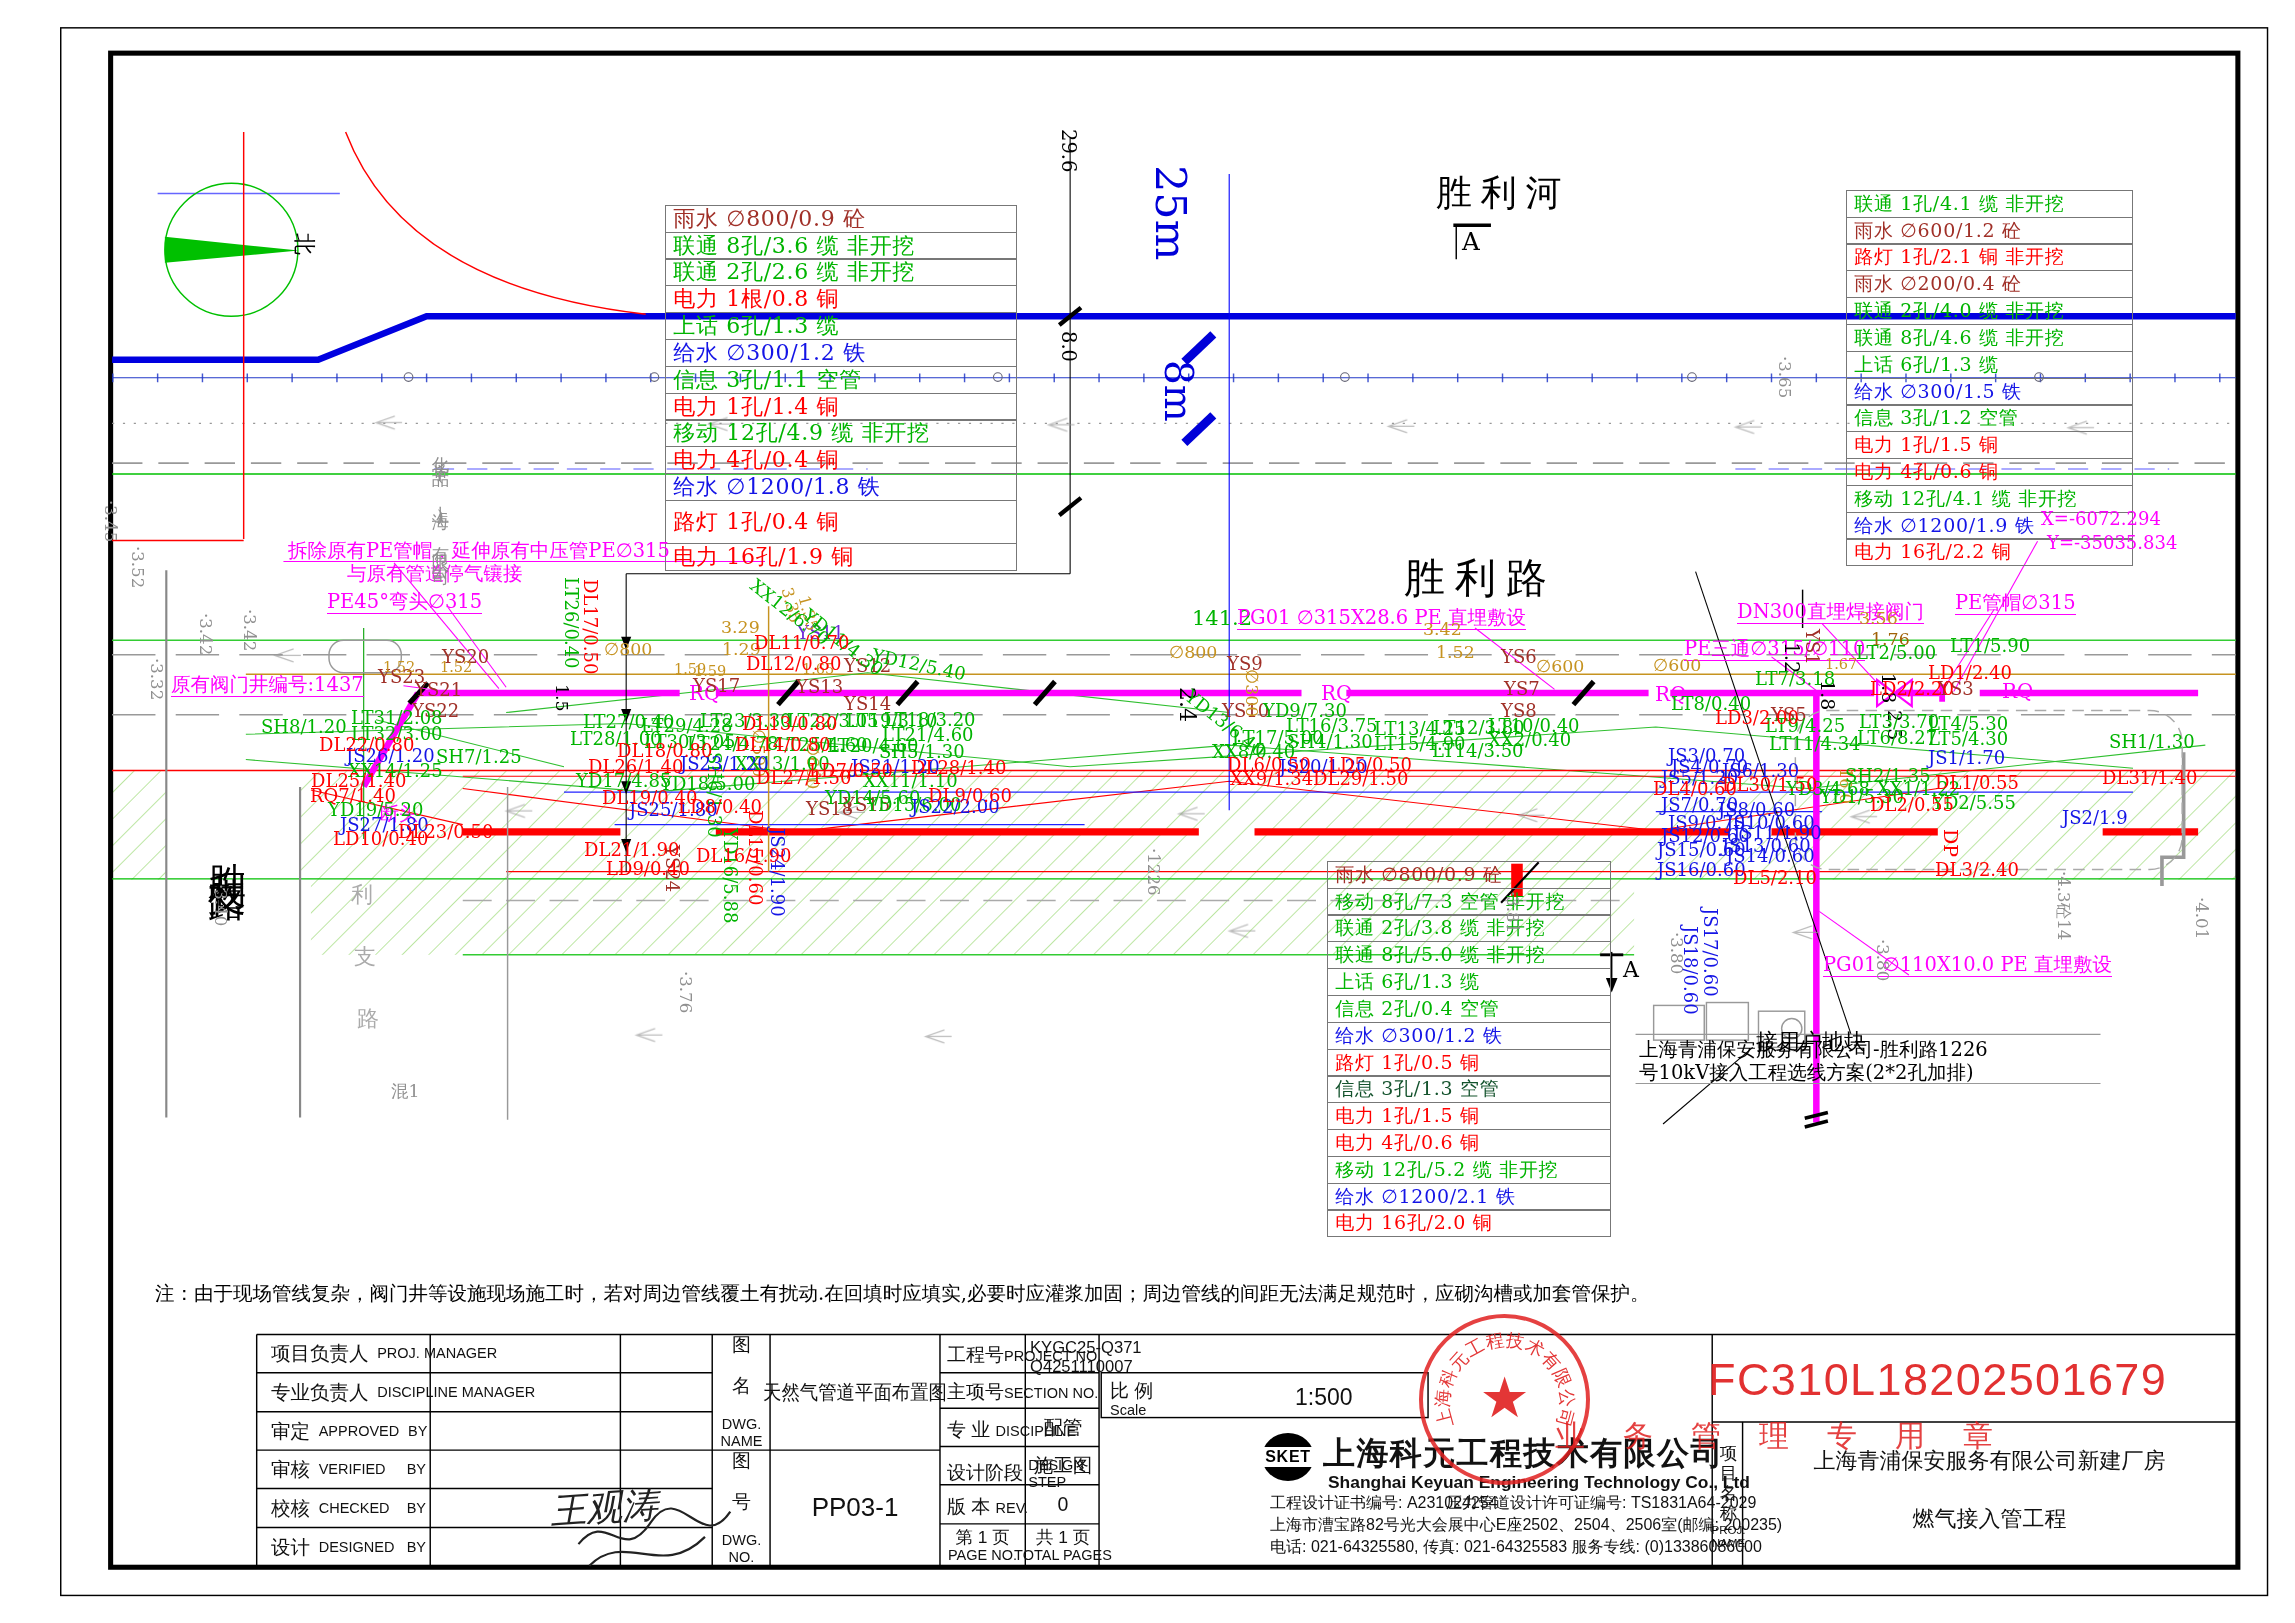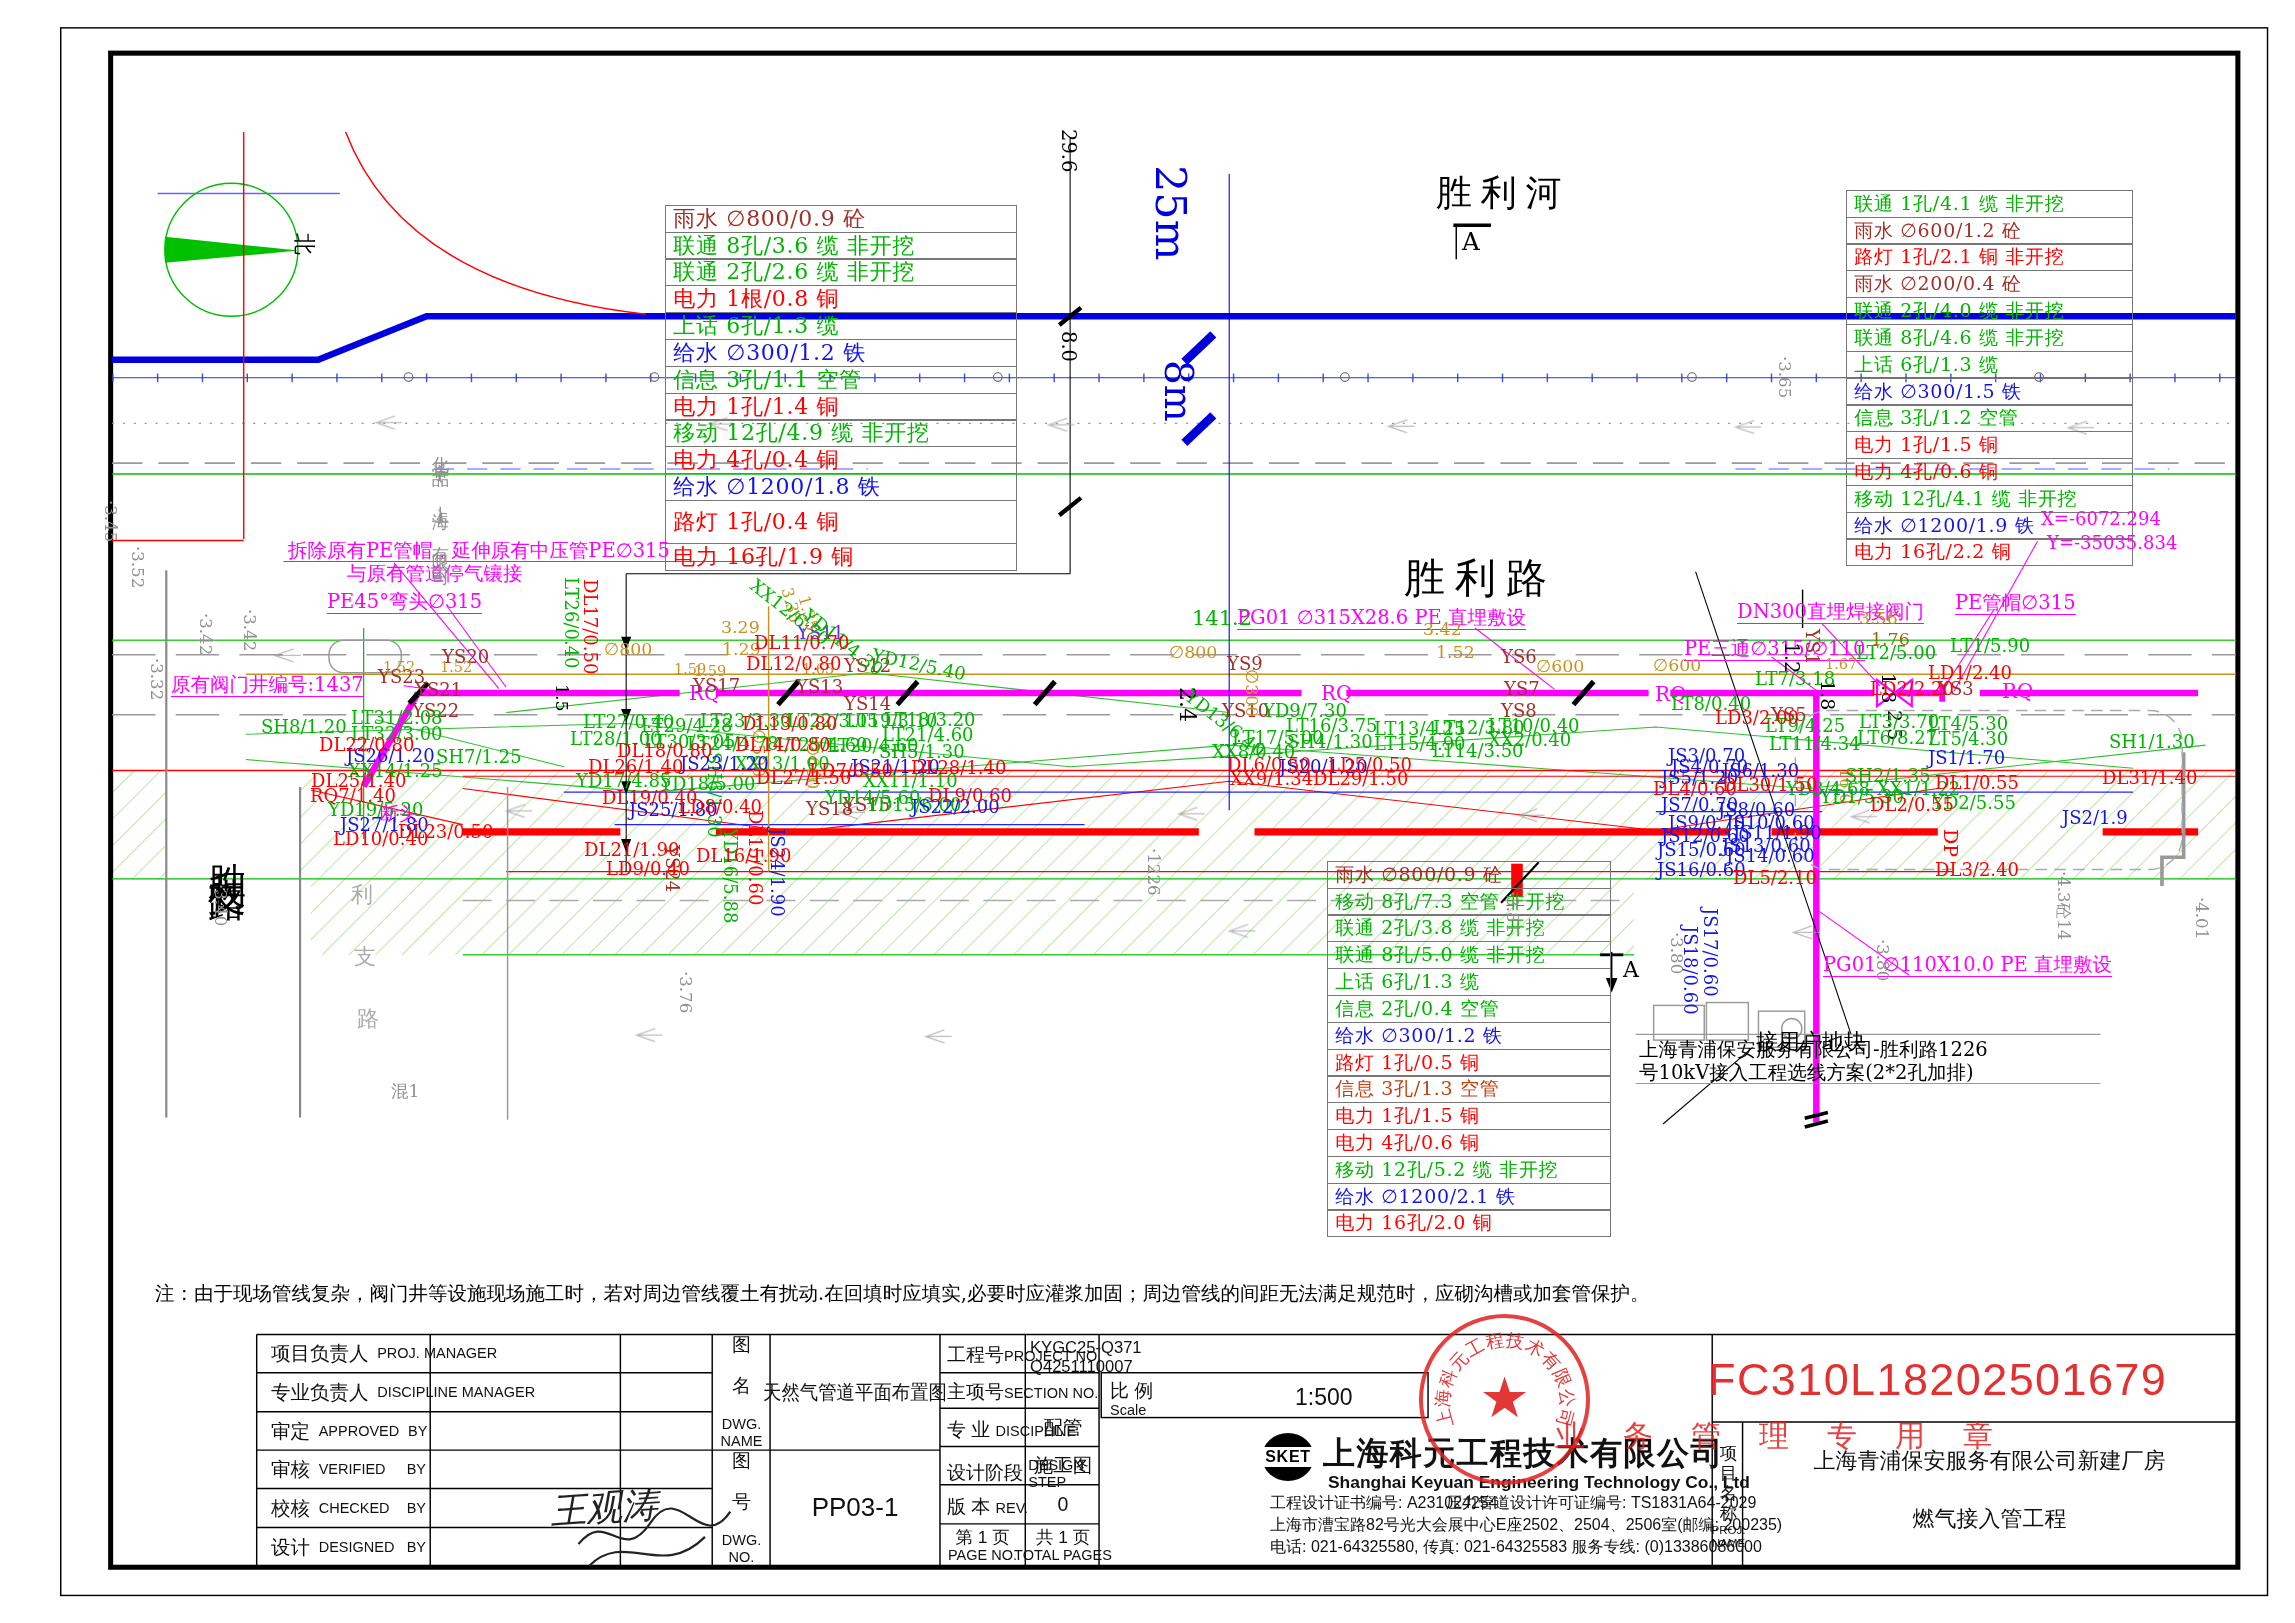--- a/index.html
+++ b/index.html
@@ -265,21 +265,21 @@
       </div>
       <div class="ut" style="left: 1327px; top: 862px; width: 284px;">
         <div class="ut-row" style="height: 28px; font-size: 19px; color: rgb(160, 48, 40);">雨水 ∅800/0.9 砼</div>
         <div class="ut-row" style="height: 28px; font-size: 19px; color: rgb(0, 180, 0);">移动 8孔/7.3 空管 非开挖</div>
         <div class="ut-row" style="height: 28px; font-size: 19px; color: rgb(0, 180, 0);">联通 2孔/3.8 缆 非开挖</div>
         <div class="ut-row" style="height: 28px; font-size: 19px; color: rgb(0, 180, 0);">联通 8孔/5.0 缆 非开挖</div>
         <div class="ut-row" style="height: 28px; font-size: 19px; color: rgb(0, 180, 0);">上话 6孔/1.3 缆</div>
         <div class="ut-row" style="height: 28px; font-size: 19px; color: rgb(0, 180, 0);">信息 2孔/0.4 空管</div>
         <div class="ut-row" style="height: 28px; font-size: 19px; color: rgb(20, 20, 230);">给水 ∅300/1.2 铁</div>
         <div class="ut-row" style="height: 28px; font-size: 19px; color: rgb(255, 0, 0);">路灯 1孔/0.5 铜</div>
-        <div class="ut-row" style="height: 28px; font-size: 19px; color: #c2410c;">信息 3孔/1.3 空管</div>
+        <div class="ut-row" style="height: 28px; font-size: 19px; color: #14532d;">信息 3孔/1.3 空管</div>
         <div class="ut-row" style="height: 28px; font-size: 19px; color: rgb(255, 0, 0);">电力 1孔/1.5 铜</div>
         <div class="ut-row" style="height: 28px; font-size: 19px; color: rgb(255, 0, 0);">电力 4孔/0.6 铜</div>
         <div class="ut-row" style="height: 28px; font-size: 19px; color: rgb(0, 180, 0);">移动 12孔/5.2 缆 非开挖</div>
         <div class="ut-row" style="height: 28px; font-size: 19px; color: rgb(20, 20, 230);">给水 ∅1200/2.1 铁</div>
         <div class="ut-row" style="height: 28px; font-size: 19px; color: rgb(255, 0, 0);">电力 16孔/2.0 铜</div>
       </div>
       <span class="pl" style="left: 1436px; top: 175px; color: rgb(0, 0, 0); font-size: 36px; letter-spacing: 8.7px;">胜利河</span>
       <span class="pl" style="left: 1404px; top: 558px; color: rgb(0, 0, 0); font-size: 41px; letter-spacing: 10px;">胜利路</span>
       <span class="pl v" style="left: 208px; top: 833px; color: rgb(0, 0, 0); font-size: 38px;">胜利支路</span>
       <span class="pl" style="left: 1192px; top: 165px; color: rgb(0, 0, 216); font-size: 43px; transform: rotate(90deg);">25m</span>

